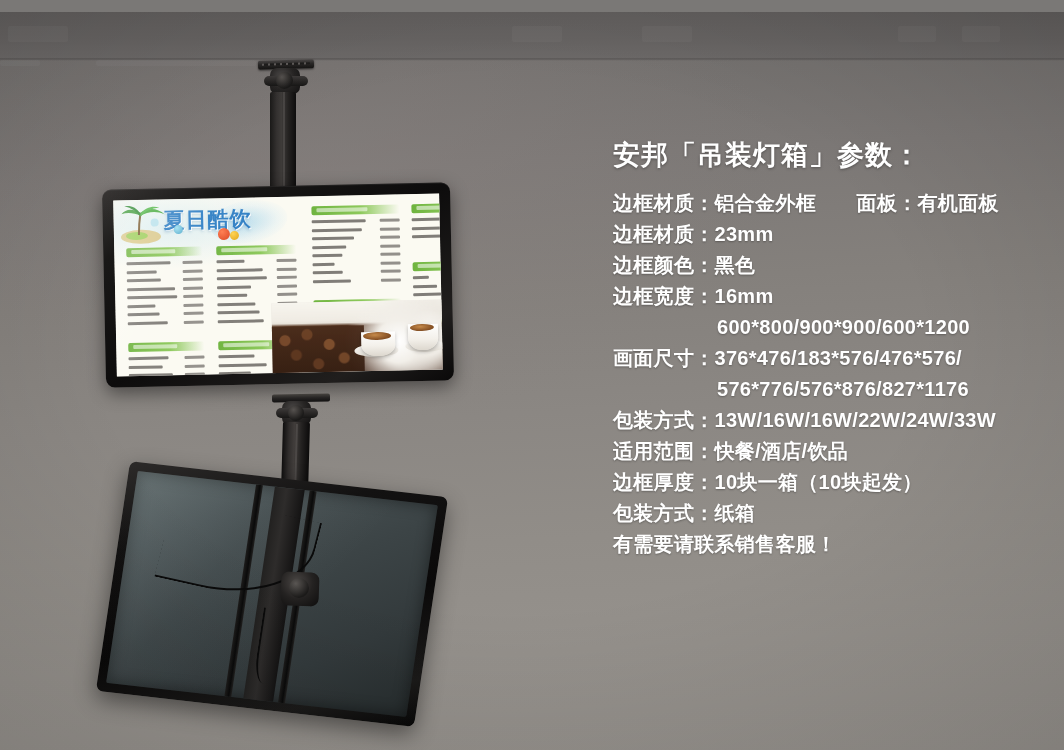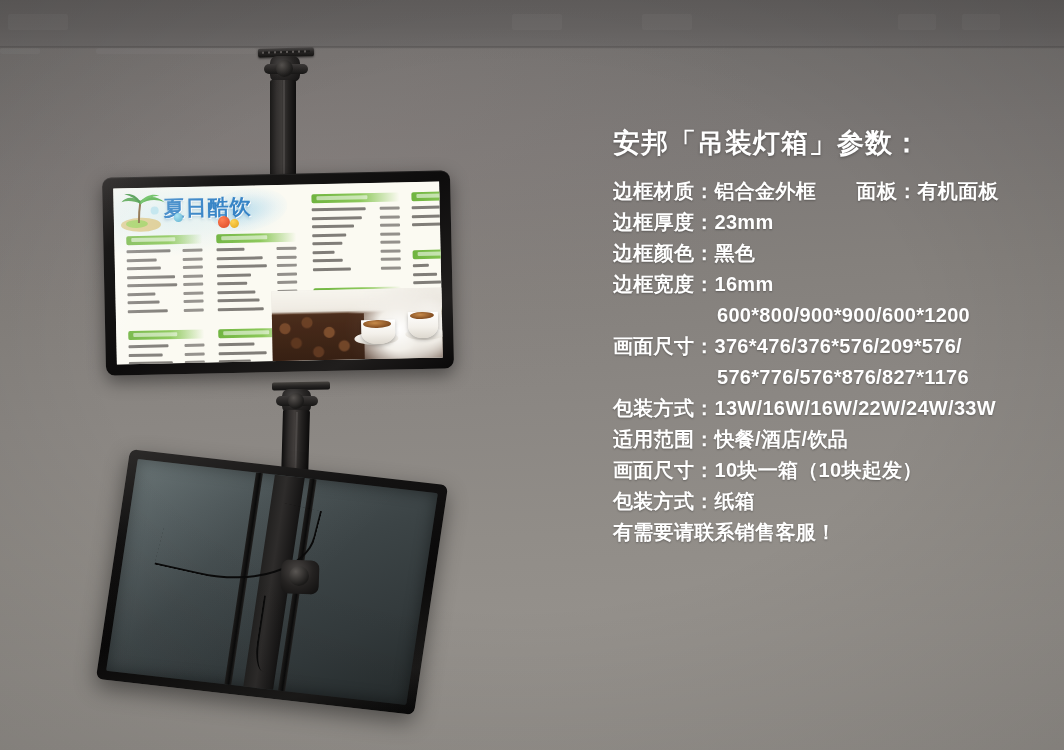--- a/index.html
+++ b/index.html
@@ -4,21 +4,21 @@
 <style>
   * { margin:0; padding:0; box-sizing:border-box; }
   html,body { width:1064px; height:750px; overflow:hidden; }
   body {
     font-family:"Liberation Sans", sans-serif;
     background:#7a7876;
     position:relative;
   }
 
   
-  #stage { position:absolute; inset:0; overflow:hidden; }
+  #stage { position:absolute; inset:0; overflow:hidden;margin-top:12px; }
 
   .bg-wall {
     position:absolute; inset:0;
     background:
       radial-gradient(ellipse 70% 55% at 30% 22%, rgba(135,128,126,0.55) 0%, rgba(120,116,114,0.0) 62%),
       linear-gradient(177deg,
         #6e6b6a 0%,
         #73706e 9%,
         #7c7876 22%,
         #84807c 38%,
@@ -586,27 +586,27 @@
 
   <div class="clamp"></div>
   <div class="clamp-ball"></div>
 
   <div class="bg-vign"></div>
 
   <div class="specs">
     <div class="spec-title">安邦「吊装灯箱」参数：</div>
     <div id="spec-lines">
         <div class="spec-line">边框材质：铝合金外框　　面板：有机面板</div>
-        <div class="spec-line">边框厚度：23mm</div>
+        <div class="spec-line">边框材质：23mm</div>
         <div class="spec-line">边框颜色：黑色</div>
         <div class="spec-line">边框宽度：16mm</div>
         <div class="spec-line indent">600*800/900*900/600*1200</div>
-        <div class="spec-line">画面尺寸：376*476/376*576/209*576/</div>
+        <div class="spec-line">画面尺寸：376*476/183*576/476*576/</div>
         <div class="spec-line indent">576*776/576*876/827*1176</div>
         <div class="spec-line">包装方式：13W/16W/16W/22W/24W/33W</div>
         <div class="spec-line">适用范围：快餐/酒店/饮品</div>
-        <div class="spec-line">画面尺寸：10块一箱（10块起发）</div>
+        <div class="spec-line">边框厚度：10块一箱（10块起发）</div>
         <div class="spec-line">包装方式：纸箱</div>
         <div class="spec-line">有需要请联系销售客服！</div>
       </div>
   </div>
 
 </div>
 
 </body></html>

